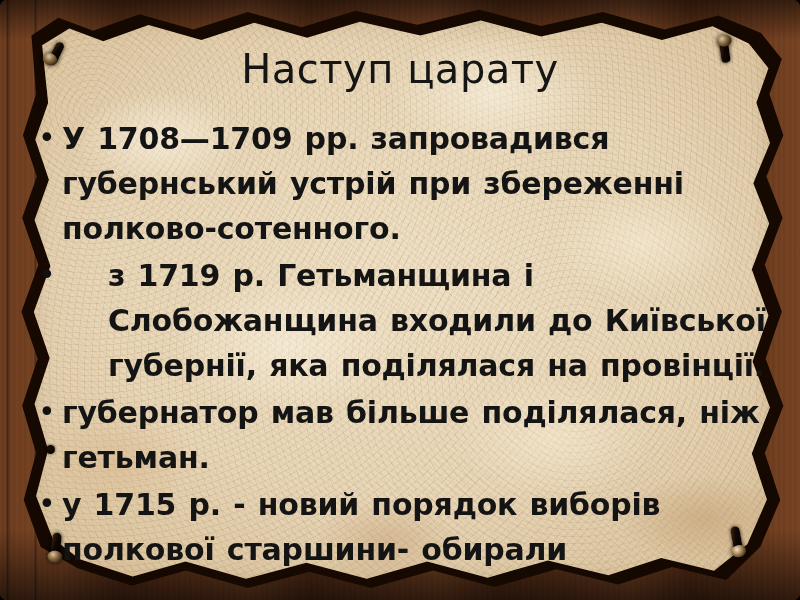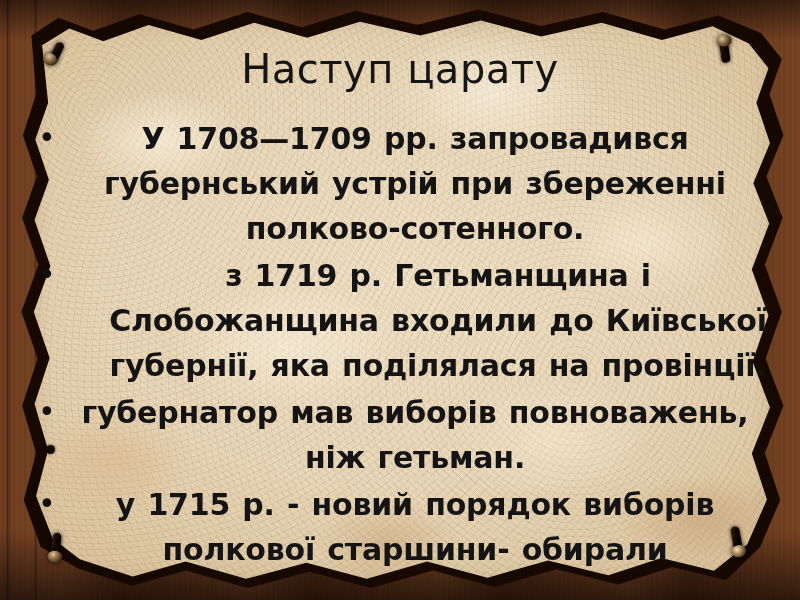--- a/index.html
+++ b/index.html
@@ -6,20 +6,21 @@
     margin: 0;
     padding: 0;
     background: #000;
   }
   #slide {
     position: relative;
     width: 800px;
     height: 600px;
     overflow: hidden;
     font-family: "DejaVu Sans", sans-serif;
+    border-radius: 7px;
   }
 
   
   .wood {
     position: absolute;
     inset: 0;
     background:
       
       linear-gradient(90deg,
         rgba(0,0,0,0.00) 0px, rgba(0,0,0,0.00) 6px,
@@ -205,21 +206,20 @@
   }
   .bullet-text {
     flex: 1 1 auto;
     color: #141414;
     font-size: 30px;
     line-height: 45px;
     font-weight: 700;
     font-family: "DejaVu Sans", sans-serif;
     letter-spacing: -0.2px;
     word-spacing: 2px;
-    text-align: center;
   }
   .bullet-text.b1 { width: 640px; }
   .bullet-text.b2 { width: 712px; margin-left: 46px; }
   .bullet-text.b4 { width: 700px; }
 </style>
 </head>
 <body>
 
 <div id="slide">
 
@@ -263,21 +263,21 @@
         <span class="bullet-text b1">У 1708—1709 рр.  запровадився губернський устрій  при збереженні  полково-сотенного.</span>
       </div>
 
       <div class="bullet">
         <span class="bullet-dot">•</span>
         <span class="bullet-text b2">з  1719  р. Гетьманщина і Слобожанщина  входили  до Київської губернії,  яка  поділялася на  провінції.</span>
       </div>
 
       <div class="bullet">
         <span class="bullet-dot">•</span>
-        <span class="bullet-text">губернатор   мав  виборів повноважень,  ніж  гетьман.</span>
+        <span class="bullet-text">губернатор   мав  більше поділялася,  ніж  гетьман.</span>
       </div>
 
       <div class="bullet">
         <span class="bullet-dot">•</span>
         <span class="bullet-text b4">у 1715 р. -  новий порядок виборів полкової старшини- обирали</span>
       </div>
 
     </div>
   </div>
 </div>

